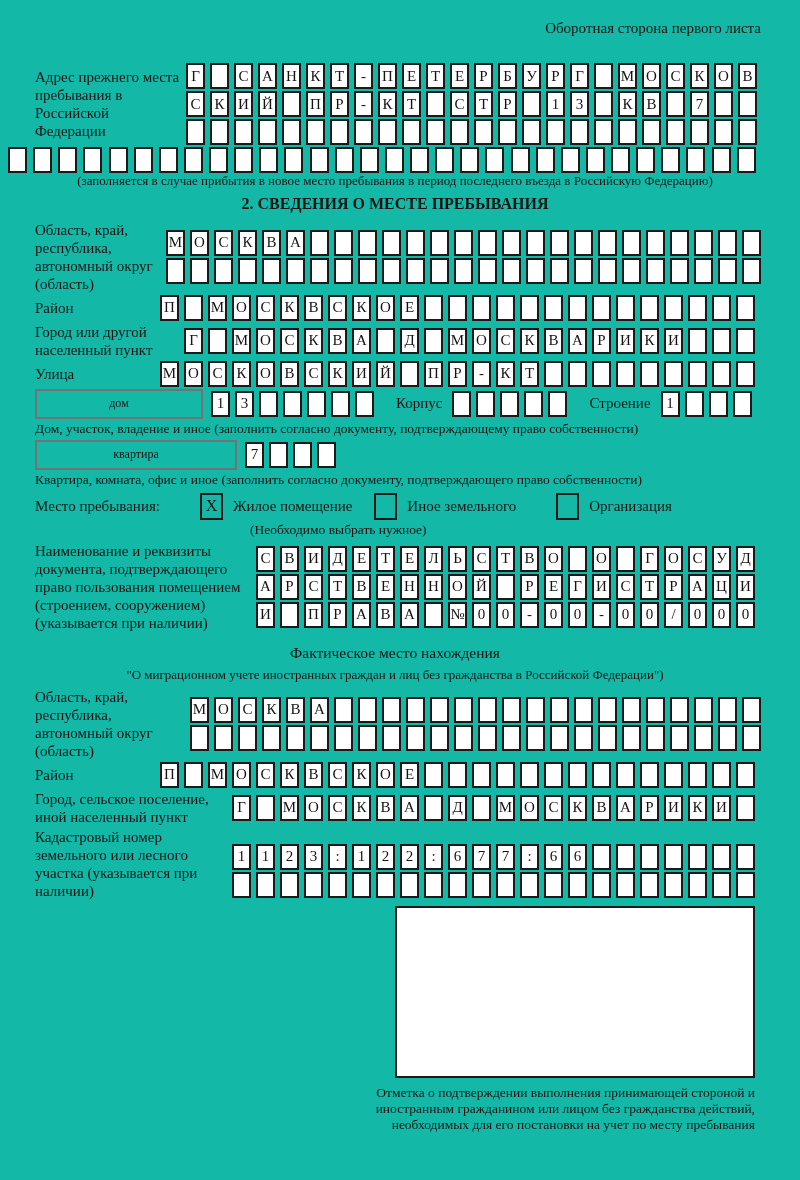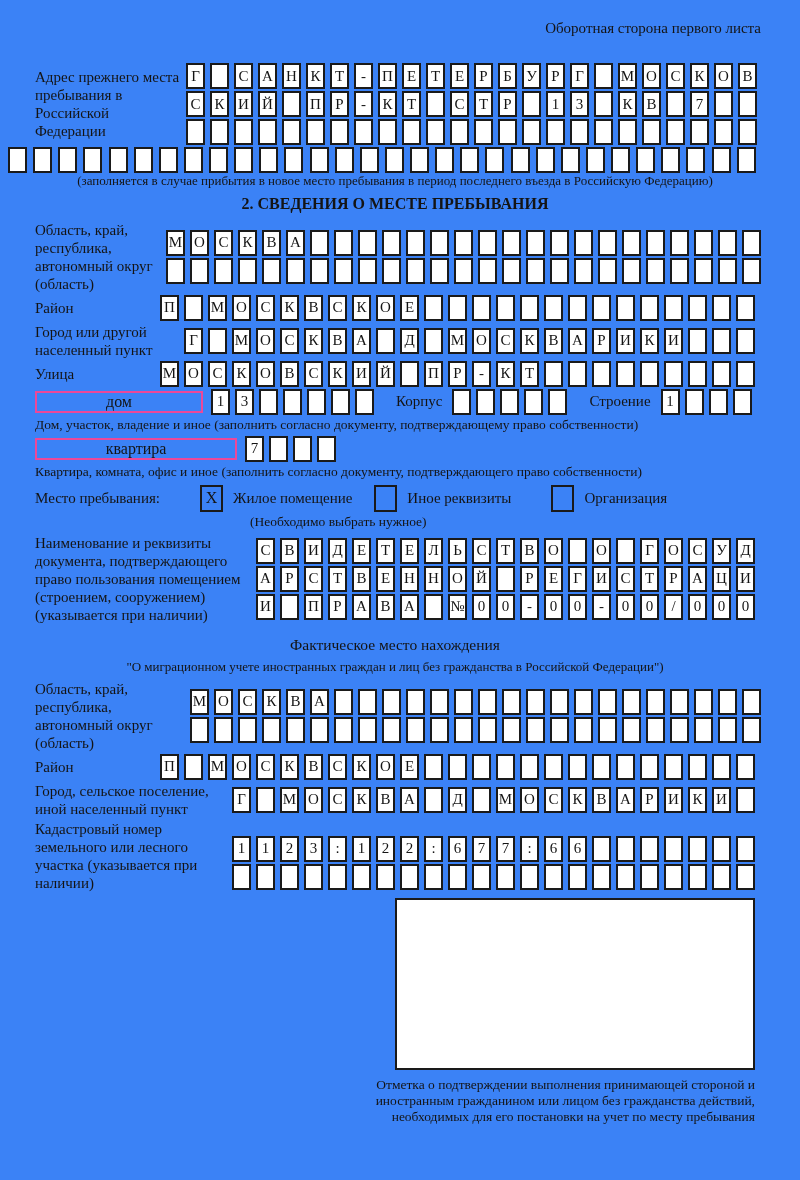--- a/index.html
+++ b/index.html
@@ -1,18 +1,18 @@
 <!DOCTYPE html>
 <html><head>
 <meta charset="utf-8">
 <style>
   html,body{margin:0;padding:0;background:#fff;}
   .page{
     width:800px;height:1180px;box-sizing:border-box;
-    padding:16px 45px 0 35px;background:#3b82f6;color:#141414;
+    padding:16px 45px 0 35px;background:#14b8a6;color:#141414;
     font-family:"Liberation Serif","DejaVu Serif",serif;
     position:relative;overflow:hidden;
   }
   .header-note{text-align:right;font-size:15px;margin:4px -6px 26px 0;}
   .cells{display:flex;gap:5px;flex:0 0 auto;}
   .cell{
     width:19px;height:26px;border:2px solid #1a1a1a;box-sizing:border-box;
     display:flex;align-items:center;justify-content:center;
     font-size:15px;background:#fff;flex:0 0 auto;line-height:1;
   }
@@ -23,22 +23,22 @@
   .h2{font-weight:bold;font-size:16px;text-align:center;margin:5px 0 8px;}
   .fact-title{font-weight:normal;font-size:15.5px;text-align:center;margin:12px 0 5px;}
   .field{display:flex;margin-bottom:2px;align-items:center;}
   .label{flex:1 1 auto;font-size:15px;line-height:1.2;padding-right:6px;}
   .label-fixed{flex:0 0 auto;font-size:15px;line-height:1.2;padding-right:6px;}
   .w145{width:145px;} .w125{width:125px;} .w149{width:149px;}
   .rows{display:flex;flex-direction:column;align-items:flex-end;gap:2px;margin-left:auto;}
   .field > .cells{margin-left:auto;}
   .house-row{display:flex;align-items:center;margin-bottom:2px;}
   .wbox{
-    height:22px;border:2px solid #ec4899;box-sizing:border-box;
-    display:flex;align-items:center;justify-content:center;font-size:16px;flex:0 0 auto;
+    height:30px;border:2px solid #737373;box-sizing:border-box;
+    display:flex;align-items:center;justify-content:center;font-size:12px;flex:0 0 auto;
   }
   .wbox-house{width:168px;margin-right:8px;}
   .wbox-apt{width:202px;margin-right:8px;}
   .inline-label{font-size:15px;margin:0 10px 0 22px;flex:0 0 auto;}
   .stay-row{display:flex;align-items:center;margin:4px 0 2px;font-size:15px;}
   .chkbox{
     width:23px;height:27px;border:2px solid #1a1a1a;box-sizing:border-box;
     display:inline-flex;align-items:center;justify-content:center;
     font-size:16px;margin:0 10px 0 22px;flex:0 0 auto;
   }
@@ -366,21 +366,21 @@
         <span class="cell"></span>
       </div>
   </div>
   <div class="caption-sm">Квартира, комната, офис и иное (заполнить согласно документу, подтверждающего право собственности)</div>
 
   <div class="stay-row">
     <span>Место пребывания:</span>
     <span class="chkbox first">X</span>
     <span>Жилое помещение</span>
     <span class="chkbox"></span>
-    <span>Иное реквизиты</span>
+    <span>Иное земельного</span>
     <span class="chkbox wide"></span>
     <span>Организация</span>
   </div>
   <div class="note-center">(Необходимо выбрать нужное)</div>
 
   <div class="field">
     <div class="label">Наименование и реквизиты документа, подтверждающего право пользования помещением (строением, сооружением) (указывается при наличии)</div>
     <div class="rows">
       <div class="cells">
           <span class="cell">С</span>

